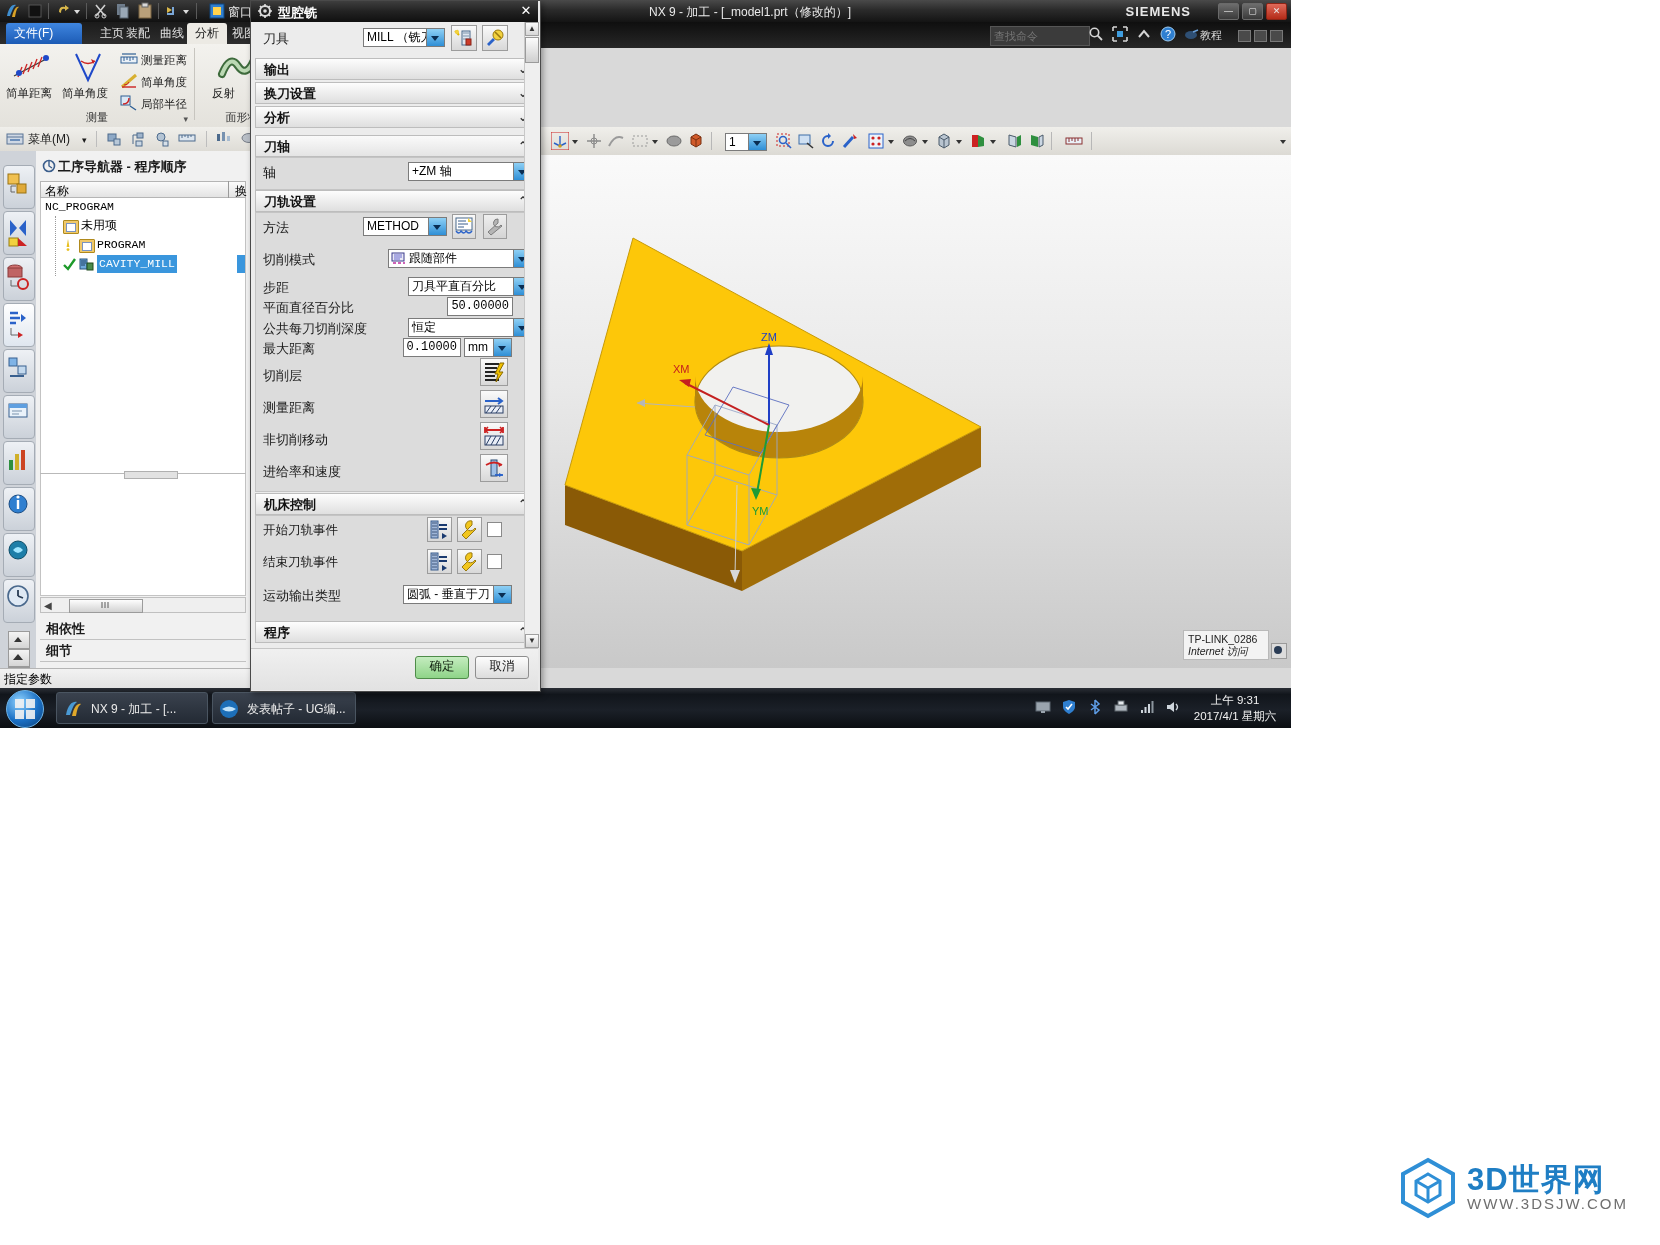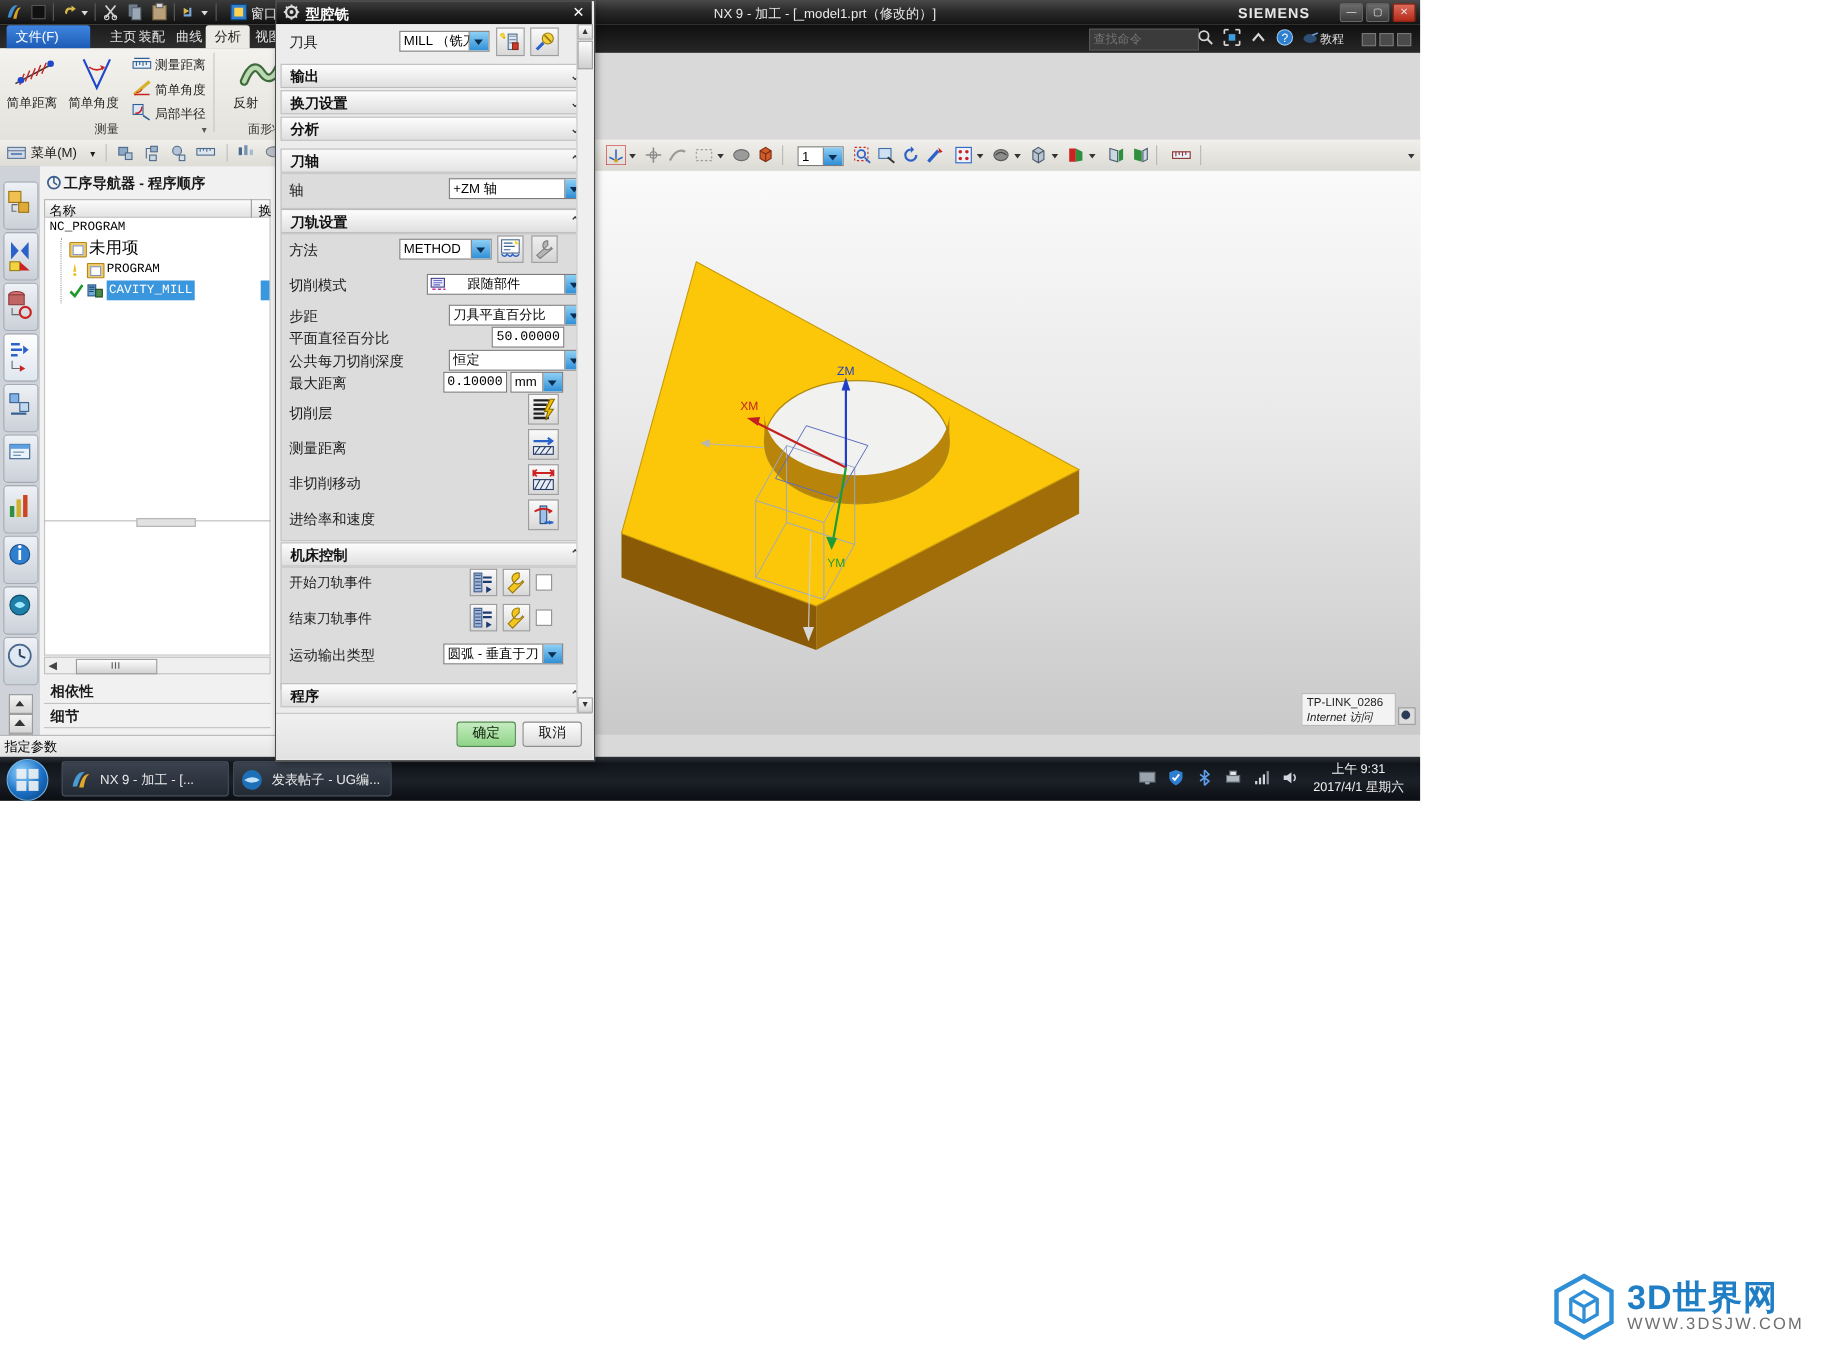--- a/index.html
+++ b/index.html
@@ -67,21 +67,21 @@
     padding-left:22px;line-height:24px;box-sizing:border-box;}
   .onav-colhd{position:absolute;left:4px;top:30px;width:206px;height:17px;
     background:linear-gradient(to bottom,#fbfbfb,#e3e3e3);border:1px solid #b5b5b5;box-sizing:border-box;}
   .onav-colhd .c1{position:absolute;left:4px;top:1px;font-size:12px;}
   .onav-colhd .c2{position:absolute;left:194px;top:1px;font-size:12px;}
   .onav-colsep{position:absolute;left:192px;top:30px;width:1px;height:415px;background:#9a9a9a;}
   .tree{position:absolute;left:4px;top:47px;width:206px;height:398px;background:#fff;border:1px solid #c3c3c3;
     border-top:none;box-sizing:border-box;}
   .trow{position:absolute;left:0;width:204px;height:18px;line-height:18px;font-size:12px;}
   .trow .lbl{position:absolute;font-family:"Liberation Mono","DejaVu Sans Mono",monospace;font-size:11.5px;}
-  .trow .lbl.cjk{font-family:Liberation Sans, sans-serif;font-size:15px;}
+  .trow .lbl.cjk{font-family:Liberation Mono, monospace;font-size:12px;}
   .trow.sel .lbl{background:#3a96dd;color:#fff;padding:0 2px;}
   .trow .stripe{position:absolute;left:196px;top:0;width:8px;height:18px;}
   .tline{position:absolute;border-left:1px dotted #9a9a9a;}
   .folder{position:absolute;width:14px;height:12px;background:#f0c96a;border:1px solid #b08a1d;border-radius:1px;}
   .folder:after{content:"";position:absolute;left:2px;top:2px;width:8px;height:7px;background:#fff;border:1px solid #7a93c0;}
 
   .onav-hscroll{position:absolute;left:4px;top:446px;width:206px;height:16px;background:#efefef;border:1px solid #c0c0c0;box-sizing:border-box;}
   .onav-hscroll .thumb{position:absolute;left:28px;top:1px;width:72px;height:12px;background:linear-gradient(to bottom,#fdfdfd,#d2d2d2);border:1px solid #9b9b9b;}
   .onav-hscroll .arw{position:absolute;left:3px;top:2px;font-size:10px;color:#444;}
   .splitbar{position:absolute;left:36px;top:470px;width:214px;height:8px;}
@@ -158,21 +158,21 @@
   .dlg-foot{position:absolute;left:0;top:647px;width:287px;height:41px;
     background:linear-gradient(to bottom,#f0f0f0,#e2e2e2);border-top:1px solid #c6c6c6;}
   .btn-ok{position:absolute;left:164px;top:7px;width:52px;height:21px;border-radius:3px;
     background:linear-gradient(to bottom,#c4ecbf,#8fd488);border:1px solid #4e8c49;font-size:12.5px;
     line-height:19px;text-align:center;color:#11210f;}
   .btn-cancel{position:absolute;left:224px;top:7px;width:52px;height:21px;border-radius:3px;
     background:linear-gradient(to bottom,#fdfdfd,#dcdcdc);border:1px solid #8e8e8e;font-size:12.5px;
     line-height:19px;text-align:center;color:#111;}
 
   
-  .wm{position:absolute;right:20px;bottom:26px;display:flex;align-items:center;gap:8px;margin-top:16px;}
+  .wm{position:absolute;right:32px;bottom:26px;display:flex;align-items:center;gap:8px;margin-top:16px;}
   .wm .hex{width:62px;height:62px;}
   .wm .t1{font-size:31px;font-weight:bold;color:#1f7ec4;letter-spacing:1px;line-height:1;}
   .wm .t2{font-size:15px;color:#6f6f6f;letter-spacing:2px;}
 </style>
 </head>
 <body>
 
 <div class="app">
 
   <div class="nx-title">
@@ -957,21 +957,21 @@
             <path d="M14 2 L18 6 L14 6Z" fill="#f2d23f"></path>
           </svg>
       </div>
       <div class="iconbtn flat" style="left:232px;top:192px;height:25px">
         <svg width="20" height="21" viewBox="0 0 20 21" style="margin:1px">
             <path d="M13 3 a4 4 0 1 0 3 6 l1 1 L6 19 L3 16 L13 7 Z" fill="#b5b5b5" stroke="#7e7e7e"></path>
           </svg>
       </div>
 
       <div class="lab" style="left:12px;top:229px">切削模式</div>
-      <div class="combo" style="left:137px;top:227px;width:144px;padding-left:36px">
+      <div class="combo" style="left:137px;top:227px;width:144px;padding-left:20px">
         <span style="position:absolute;left:2px;top:2px;width:15px;height:13px">
           <svg width="15" height="13" viewBox="0 0 15 13">
               <rect x="1" y="1" width="12" height="8" fill="#e9e9f5" stroke="#3a3a8c"></rect>
               <path d="M3 3h8M3 5h8M3 7h6" stroke="#6a6ad0"></path>
               <path d="M2 11h3M7 11h3M12 11h2" stroke="#c02fa0" stroke-width="1.4"></path>
             </svg>
         </span>
         <span>跟随部件</span>
         <span class="ar"></span>
       </div>

